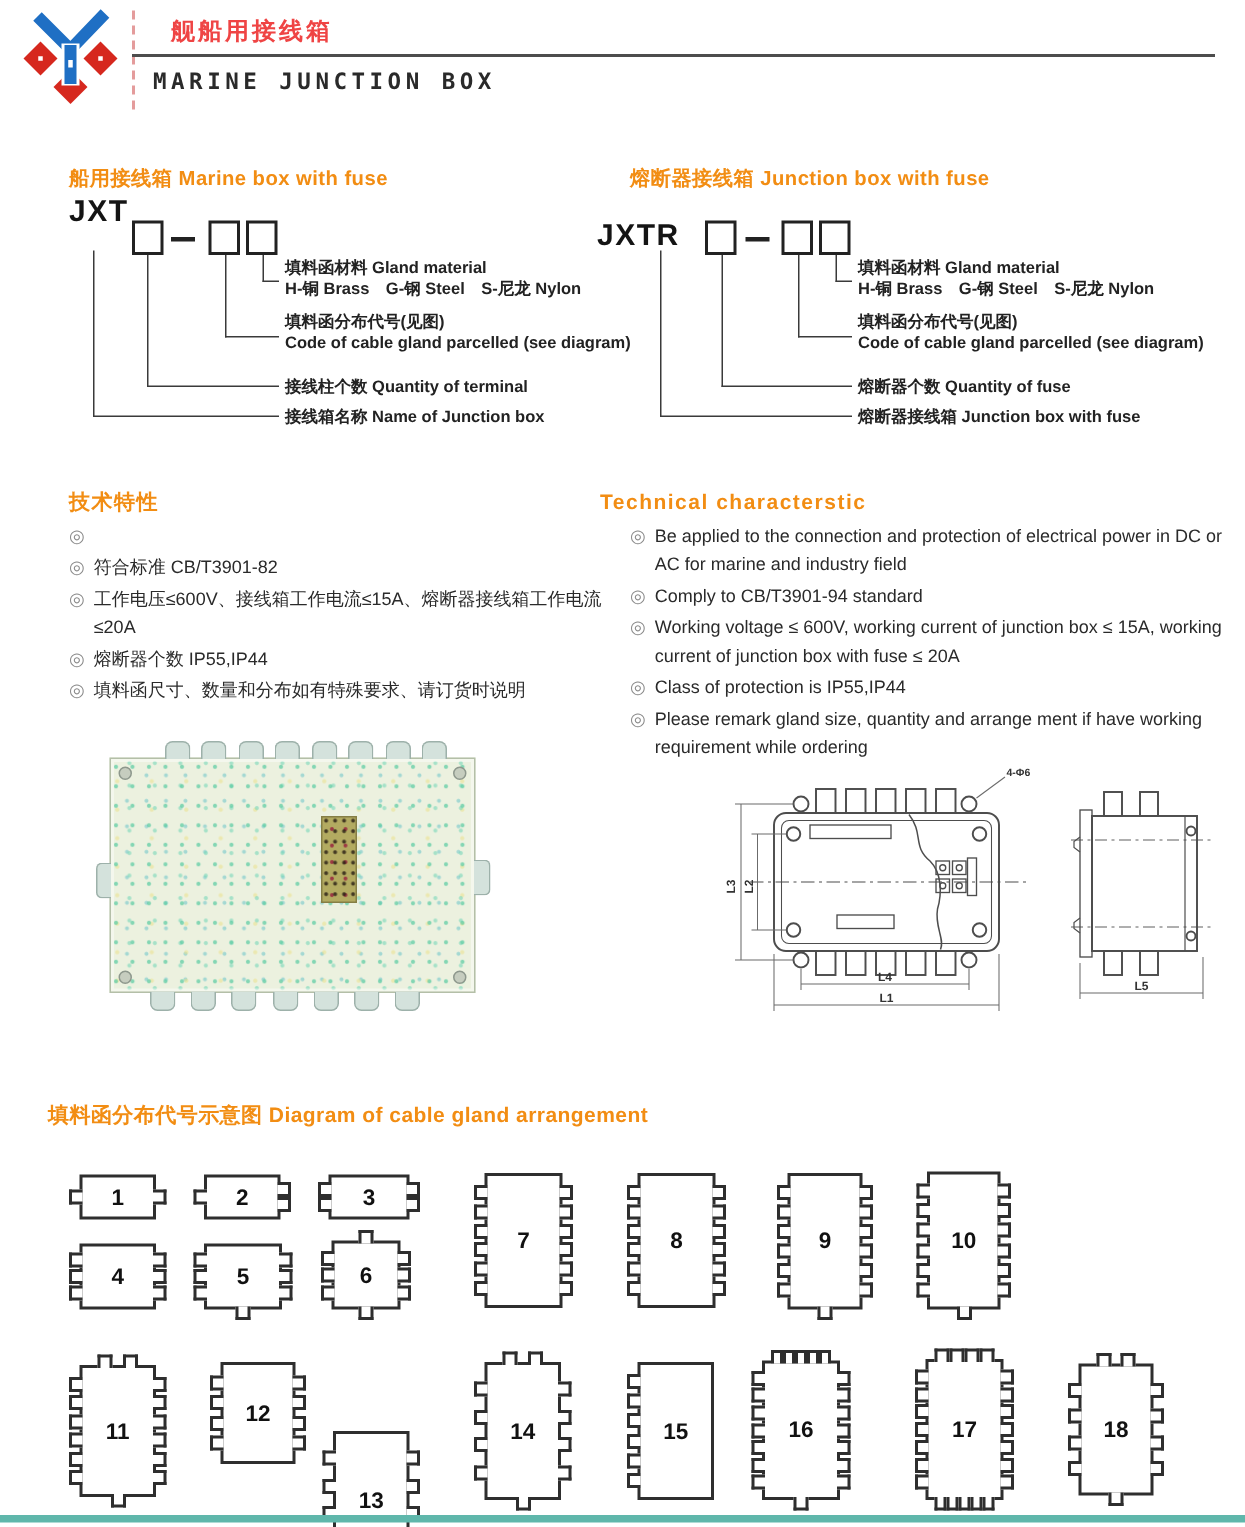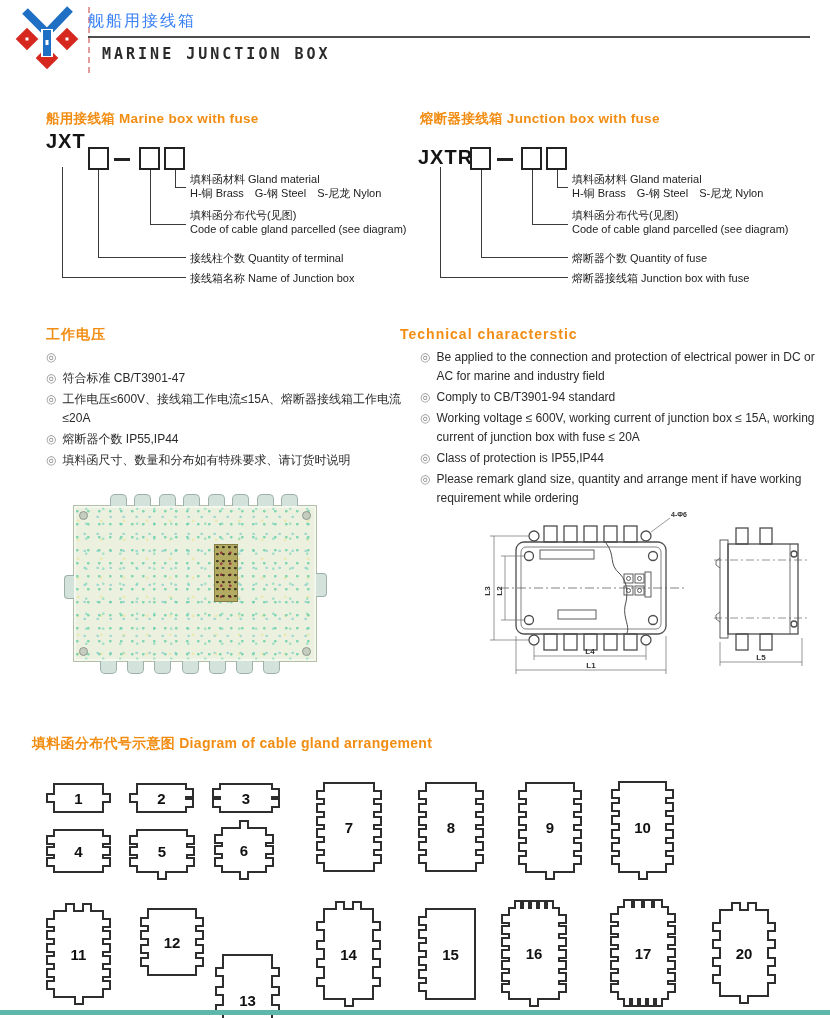--- a/index.html
+++ b/index.html
@@ -1,35 +1,35 @@
 <!DOCTYPE html>
 <html><head>
 <meta charset="utf-8">
 <style>
   html,body{margin:0;padding:0;background:#9c9c9c;}
   #stage{position:relative;width:830px;height:1018px;background:#ffffff;margin:0 auto;
          font-family:"Liberation Sans",sans-serif;color:#1e1e1e;overflow:hidden;}
   .abs{position:absolute;}
 
   
-  .title-cn{left:88px;top:11px;font-size:16px;font-weight:400;letter-spacing:2px;color:#3b82f6;}
+  .title-cn{left:114px;top:11px;font-size:16px;font-weight:700;letter-spacing:2px;color:#ef4444;}
   .hrule{left:88px;top:36px;width:722px;height:2px;background:#4d4d4d;}
   .title-en{left:102px;top:45px;font-size:15px;font-weight:700;letter-spacing:3px;
             font-family:"DejaVu Sans Mono",monospace;color:#2a2a2a;}
   .vdash{left:88px;top:7px;height:66px;width:0;border-left:2px dashed #e49c9c;}
 
   
   .sec-head{font-size:13.5px;font-weight:700;color:#f28d13;letter-spacing:.3px;white-space:nowrap;}
 
   
   .model{font-size:20px;font-weight:700;letter-spacing:1px;color:#141414;}
   .sq{width:21px;height:23px;border:2px solid #222;background:#fff;box-sizing:border-box;}
   .mdash{width:16px;height:3px;background:#222;}
   .conn{border-left:1.5px solid #3a3a3a;border-bottom:1.5px solid #3a3a3a;box-sizing:border-box;}
-  .callout{font-size:11px;line-height:14px;font-weight:400;color:#222;white-space:nowrap;}
+  .callout{font-size:11px;line-height:14px;font-weight:700;color:#222;white-space:nowrap;}
 
   
   .tech-head{font-size:14px;font-weight:700;color:#f28d13;letter-spacing:1px;white-space:nowrap;}
   .tech-list{display:flex;flex-direction:column;gap:2px;}
   .tech-item{display:flex;gap:6px;font-size:12px;line-height:19px;color:#2a2a2a;}
   .tech-item .bullet{color:#8a8a8a;font-size:12px;line-height:19px;flex:0 0 auto;}
 
   
   .photo-body{left:73px;top:505px;width:242px;height:155px;
     background-color:#ecf1df;
@@ -124,21 +124,21 @@
     <div>Code of cable gland parcelled (see diagram)</div>
   </div>
   <div class="abs callout" style="left:190px;top:251px">
     <div>接线柱个数 Quantity of terminal</div>
   </div>
   <div class="abs callout" style="left:190px;top:271px">
     <div>接线箱名称 Name of Junction box</div>
   </div>
 
   <div class="abs sec-head" style="left:420px;top:110px">熔断器接线箱 Junction box with fuse</div>
-  <div class="abs model" style="left:418px;top:146px">JXTR</div>
+  <div class="abs model" style="left:398px;top:146px">JXTR</div>
   <div class="abs sq" style="left:470px;top:147px"></div>
   <div class="abs mdash" style="left:497px;top:158px"></div>
   <div class="abs sq" style="left:521px;top:147px"></div>
   <div class="abs sq" style="left:546px;top:147px"></div>
 
   <div class="abs conn" style="left:557px;top:170px;width:11px;height:18px"></div>
   <div class="abs conn" style="left:532px;top:170px;width:36px;height:55px"></div>
   <div class="abs conn" style="left:481px;top:170px;width:87px;height:88px"></div>
   <div class="abs conn" style="left:440px;top:167px;width:128px;height:111px"></div>
 
@@ -150,28 +150,28 @@
     <div>填料函分布代号(见图)</div>
     <div>Code of cable gland parcelled (see diagram)</div>
   </div>
   <div class="abs callout" style="left:572px;top:251px">
     <div>熔断器个数 Quantity of fuse</div>
   </div>
   <div class="abs callout" style="left:572px;top:271px">
     <div>熔断器接线箱 Junction box with fuse</div>
   </div>
 
-  <div class="abs tech-head" style="left:46px;top:326px">工作电压</div>
+  <div class="abs tech-head" style="left:46px;top:326px">技术特性</div>
   <div class="abs tech-list" style="left:46px;top:348px;width:358px">
     <div class="tech-item">
       <span class="bullet">◎</span>
       </div>
     <div class="tech-item">
       <span class="bullet">◎</span>
-      <span>符合标准 CB/T3901-47</span>
+      <span>符合标准 CB/T3901-82</span>
       </div>
     <div class="tech-item">
       <span class="bullet">◎</span>
       <span>工作电压≤600V、接线箱工作电流≤15A、熔断器接线箱工作电流≤20A</span>
       </div>
     <div class="tech-item">
       <span class="bullet">◎</span>
       <span>熔断器个数 IP55,IP44</span>
       </div>
     <div class="tech-item">
@@ -643,21 +643,21 @@
           <i class="gtab"></i>
           <i class="gtab"></i>
           <i class="gtab"></i>
           <i class="gtab"></i>
           <i class="gtab"></i>
           <i class="gtab"></i>
           <i class="gtab"></i>
         </div>
       </div>
       <div class="gbox" style="left: 719px; top: 909px; width: 50px; height: 88px;">
-        <span class="gnum">20</span>
+        <span class="gnum">18</span>
         <div class="gstrip t">
           <i class="gtab"></i>
           <i class="gtab"></i>
         </div>
         <div class="gstrip b">
           <i class="gtab"></i>
         </div>
         <div class="gstrip l">
           <i class="gtab"></i>
           <i class="gtab"></i>

